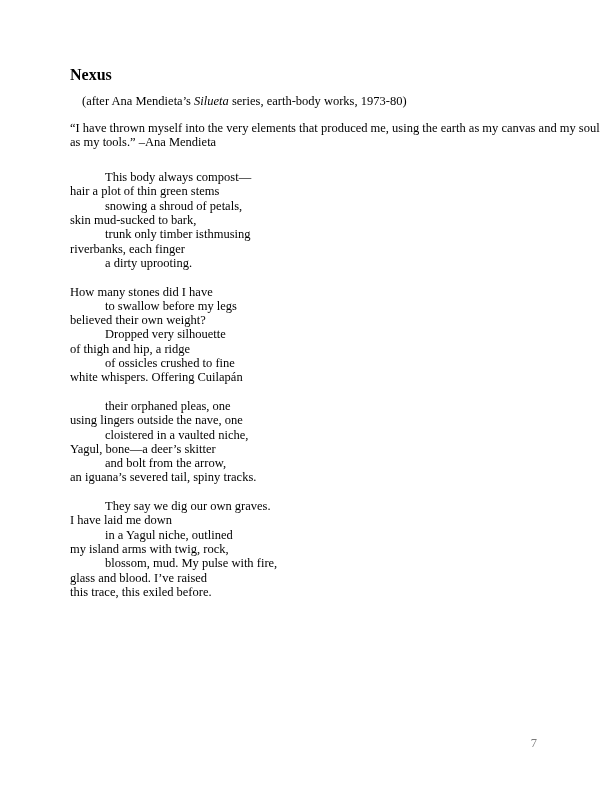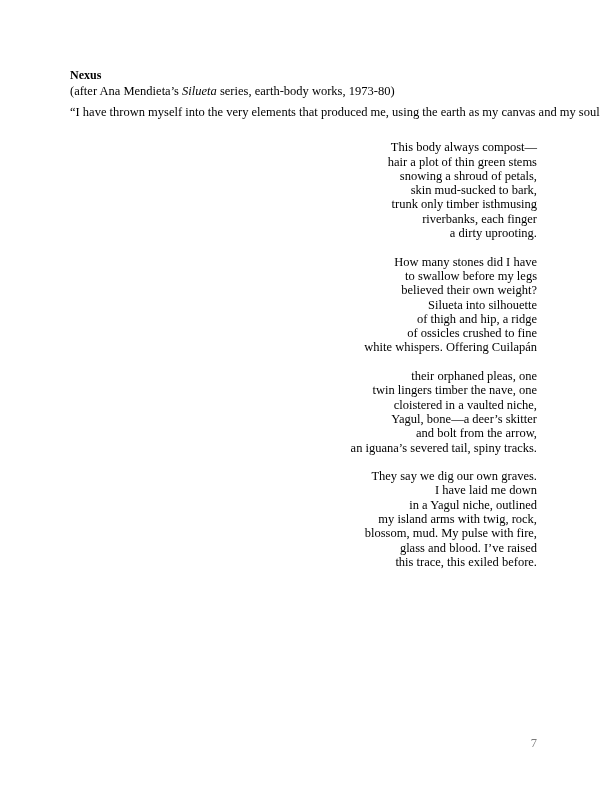--- a/index.html
+++ b/index.html
@@ -15,29 +15,29 @@
     overflow: hidden;
   }
   .content {
     position: absolute;
     left: 70px;
     top: 68px;
     width: 467px;
   }
   .title {
     font-weight: bold;
-    font-size: 12px;
+    font-size: 16px;
     margin: 0 0 1.7px 0;
     line-height: 14.3px;
   }
-  .subtitle { margin: 0; }
+  .subtitle { margin: 12px; }
   .it { font-style: italic; }
   .epigraph { margin: 6.7px 0 0 0; }
   .epigraph .eline { white-space: nowrap; }
-  .poem { margin-top: 21px; text-align: right; }
+  .poem { margin-top: 21px; }
   .stanza { margin: 0 0 14.3px 0; }
   .line { white-space: nowrap; }
   .line.indented { padding-left: 35px; }
   .footer {
     position: absolute;
     left: 70px;
     top: 736px;
     width: 467px;
     text-align: right;
     color: #7a7a7a;
@@ -49,44 +49,45 @@
 
 <div class="page">
   <div class="content">
 
     <h1 class="title">Nexus</h1>
 
     <p class="subtitle"><span>(after Ana Mendieta’s </span><span class="it">Silueta</span><span> series, earth-body works, 1973-80)</span></p>
 
     <div class="epigraph">
       <div class="eline">“I have thrown myself into the very elements that produced me, using the earth as my canvas and my soul</div>
+      <div class="eline">as my tools.” –Ana Mendieta</div>
     </div>
 
     <div class="poem" id="poem">
         <div class="stanza">
           <div class="line indented">This body always compost—</div>
           <div class="line">hair a plot of thin green stems</div>
           <div class="line indented">snowing a shroud of petals,</div>
           <div class="line">skin mud-sucked to bark,</div>
           <div class="line indented">trunk only timber isthmusing</div>
           <div class="line">riverbanks, each finger</div>
           <div class="line indented">a dirty uprooting.</div>
         </div>
         <div class="stanza">
           <div class="line">How many stones did I have</div>
           <div class="line indented">to swallow before my legs</div>
           <div class="line">believed their own weight?</div>
-          <div class="line indented">Silueta into silhouette</div>
+          <div class="line indented">Dropped very silhouette</div>
           <div class="line">of thigh and hip, a ridge</div>
           <div class="line indented">of ossicles crushed to fine</div>
           <div class="line">white whispers. Offering Cuilapán</div>
         </div>
         <div class="stanza">
           <div class="line indented">their orphaned pleas, one</div>
-          <div class="line">twin lingers timber the nave, one</div>
+          <div class="line">using lingers outside the nave, one</div>
           <div class="line indented">cloistered in a vaulted niche,</div>
           <div class="line">Yagul, bone—a deer’s skitter</div>
           <div class="line indented">and bolt from the arrow,</div>
           <div class="line">an iguana’s severed tail, spiny tracks.</div>
         </div>
         <div class="stanza">
           <div class="line indented">They say we dig our own graves.</div>
           <div class="line">I have laid me down</div>
           <div class="line indented">in a Yagul niche, outlined</div>
           <div class="line">my island arms with twig, rock,</div>

